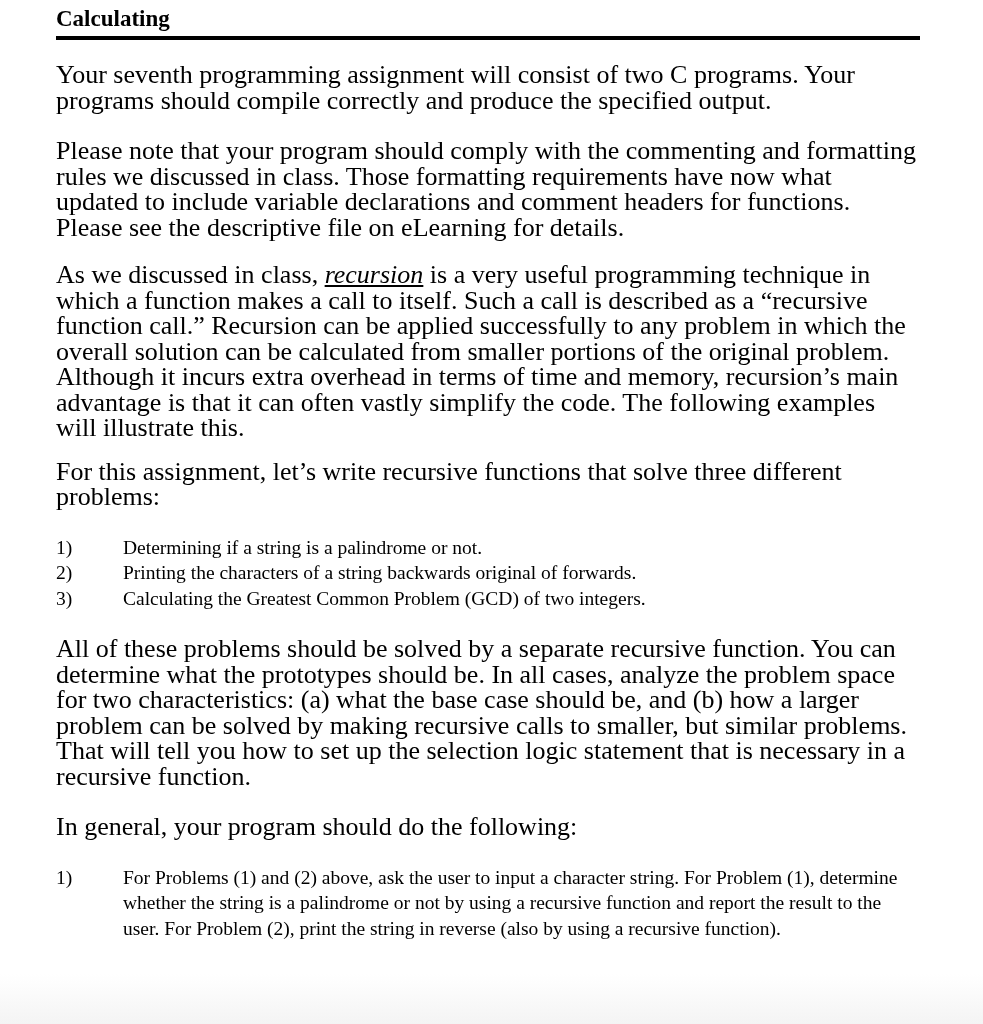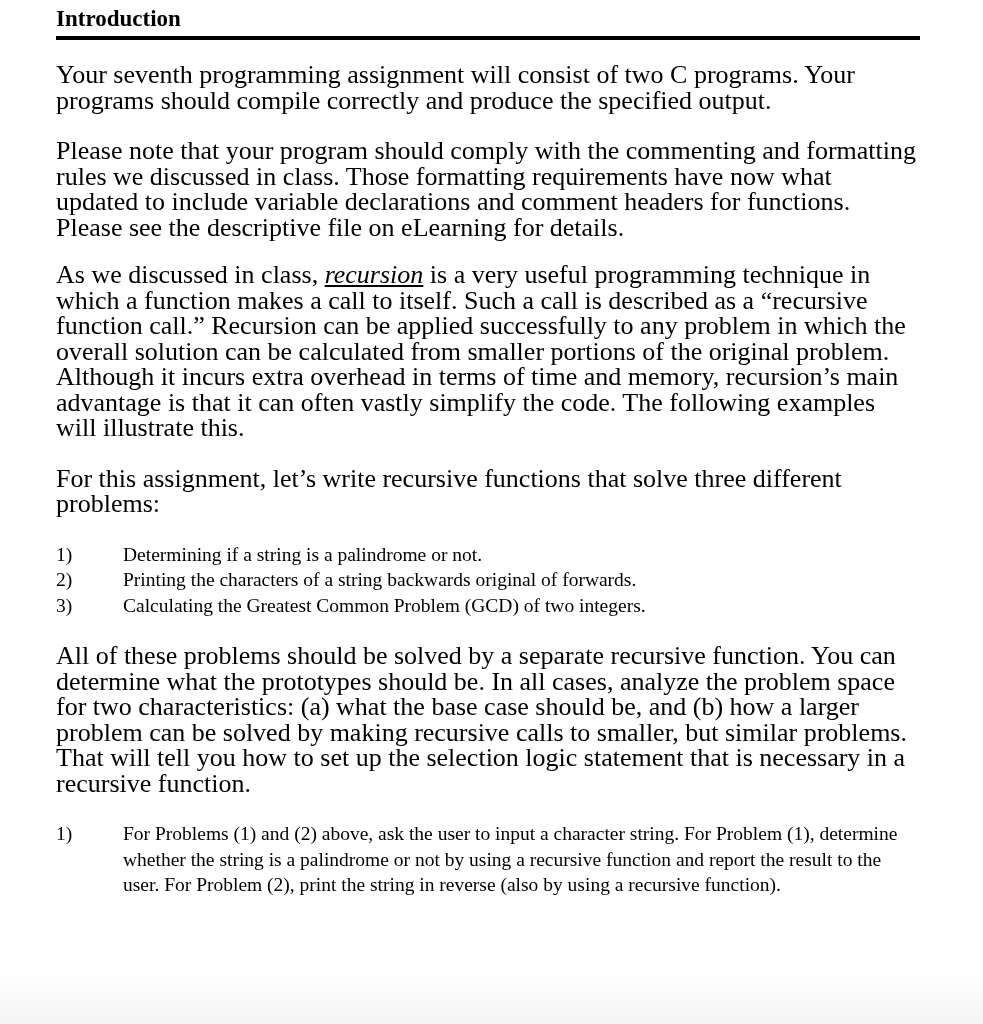--- a/index.html
+++ b/index.html
@@ -28,47 +28,48 @@
   .bottom-fade {
     position: absolute; left: 0; right: 0; bottom: 0; height: 50px;
     background: linear-gradient(#ffffff, #f4f4f4);
   }
 </style>
 </head>
 <body>
 
 <div class="page">
 
-  <h2 class="heading h1">Introduction</h2>
+  <h2 class="heading h1">Calculating</h2>
 
   <p class="para" style="margin-top:22px;">Your seventh programming assignment will consist of two C programs.  Your programs should compile correctly and produce the specified output.</p>
   <p class="para" style="margin-top:25px;">Please note that your program should comply with the commenting and formatting rules we discussed in class.  Those formatting requirements have now what updated to include variable declarations and comment headers for functions.  Please see the descriptive file on eLearning for details.</p>
 
 
   <p class="para" style="margin-top:22px;"><span>As we discussed in class, </span><em>recursion</em><span> is a very useful programming technique in which a function makes a call to itself.  Such a call is described as a “recursive function call.”  Recursion can be applied successfully to any problem in which the overall solution can be calculated from smaller portions of the original problem.  Although it incurs extra overhead in terms of time and memory, recursion’s main advantage is that it can often vastly simplify the code.  The following examples will illustrate this.</span></p>
 
-  <p class="para" style="margin-top:25px;">For this assignment, let’s write recursive functions that solve three different problems:</p>
+  <p class="para" style="margin-top:18px;">For this assignment, let’s write recursive functions that solve three different problems:</p>
 
   <div class="list" style="margin-top:25px;">
     <div class="list-item">
       <span class="list-num">1)</span>
       <span class="list-text">Determining if a string is a palindrome or not.</span>
     </div>
     <div class="list-item">
       <span class="list-num">2)</span>
       <span class="list-text">Printing the characters of a string backwards original of forwards.</span>
     </div>
     <div class="list-item">
       <span class="list-num">3)</span>
       <span class="list-text">Calculating the Greatest Common Problem (GCD) of two integers.</span>
     </div>
   </div>
 
   <p class="para" style="margin-top:25px;">All of these problems should be solved by a separate recursive function.  You can determine what the prototypes should be.  In all cases, analyze the problem space for two characteristics: (a) what the base case should be, and (b) how a larger problem can be solved by making recursive calls to smaller, but similar problems.  That will tell you how to set up the selection logic statement that is necessary in a recursive function.</p>
 
+  <p class="para" style="margin-top:25px;">In general, your program should do the following:</p>
 
   <div class="list" style="margin-top:25px;">
     <div class="list-item">
       <span class="list-num">1)</span>
       <span class="list-text">For Problems (1) and (2) above, ask the user to input a character string.  For Problem (1), determine whether the string is a palindrome or not by using a recursive function and report the result to the user.  For Problem (2), print the string in reverse (also by using a recursive function).</span>
     </div>
   </div>
 </div>
 
 <div class="bottom-fade"></div>

